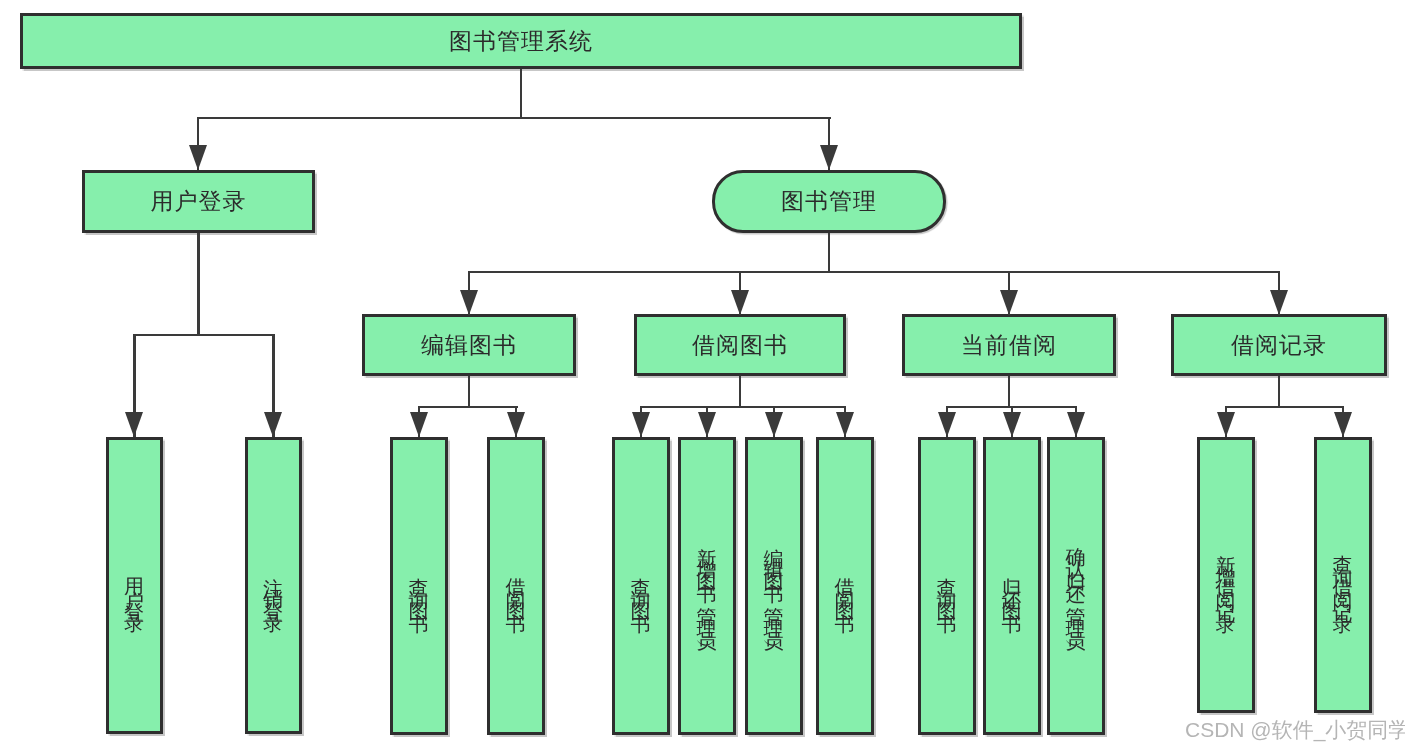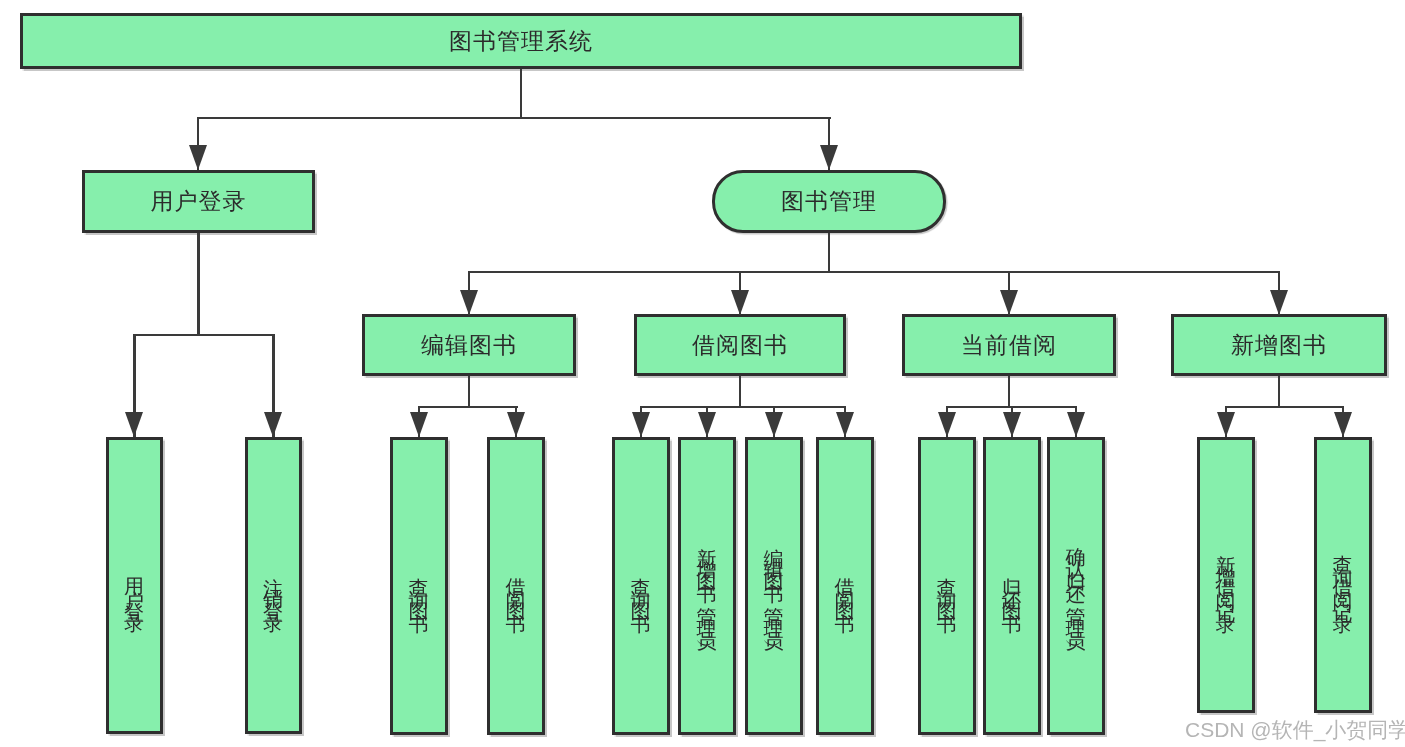--- a/index.html
+++ b/index.html
@@ -77,21 +77,21 @@
   <div class="node h" style="left:362px;top:314px;width:214px;height:62px;">
     <span>编辑图书</span>
   </div>
   <div class="node h" style="left:634px;top:314px;width:212px;height:62px;">
     <span>借阅图书</span>
   </div>
   <div class="node h" style="left:902px;top:314px;width:214px;height:62px;">
     <span>当前借阅</span>
   </div>
   <div class="node h" style="left:1171px;top:314px;width:216px;height:62px;">
-    <span>新增图书</span>
+    <span>借阅记录</span>
   </div>
 
   <div class="node v" style="left:106px;top:437px;width:57px;height:297px;">
     <span>用户登录</span>
   </div>
   <div class="node v" style="left:245px;top:437px;width:57px;height:297px;">
     <span>注销登录</span>
   </div>
 
   <div class="node v" style="left:390px;top:437px;width:58px;height:298px;">

